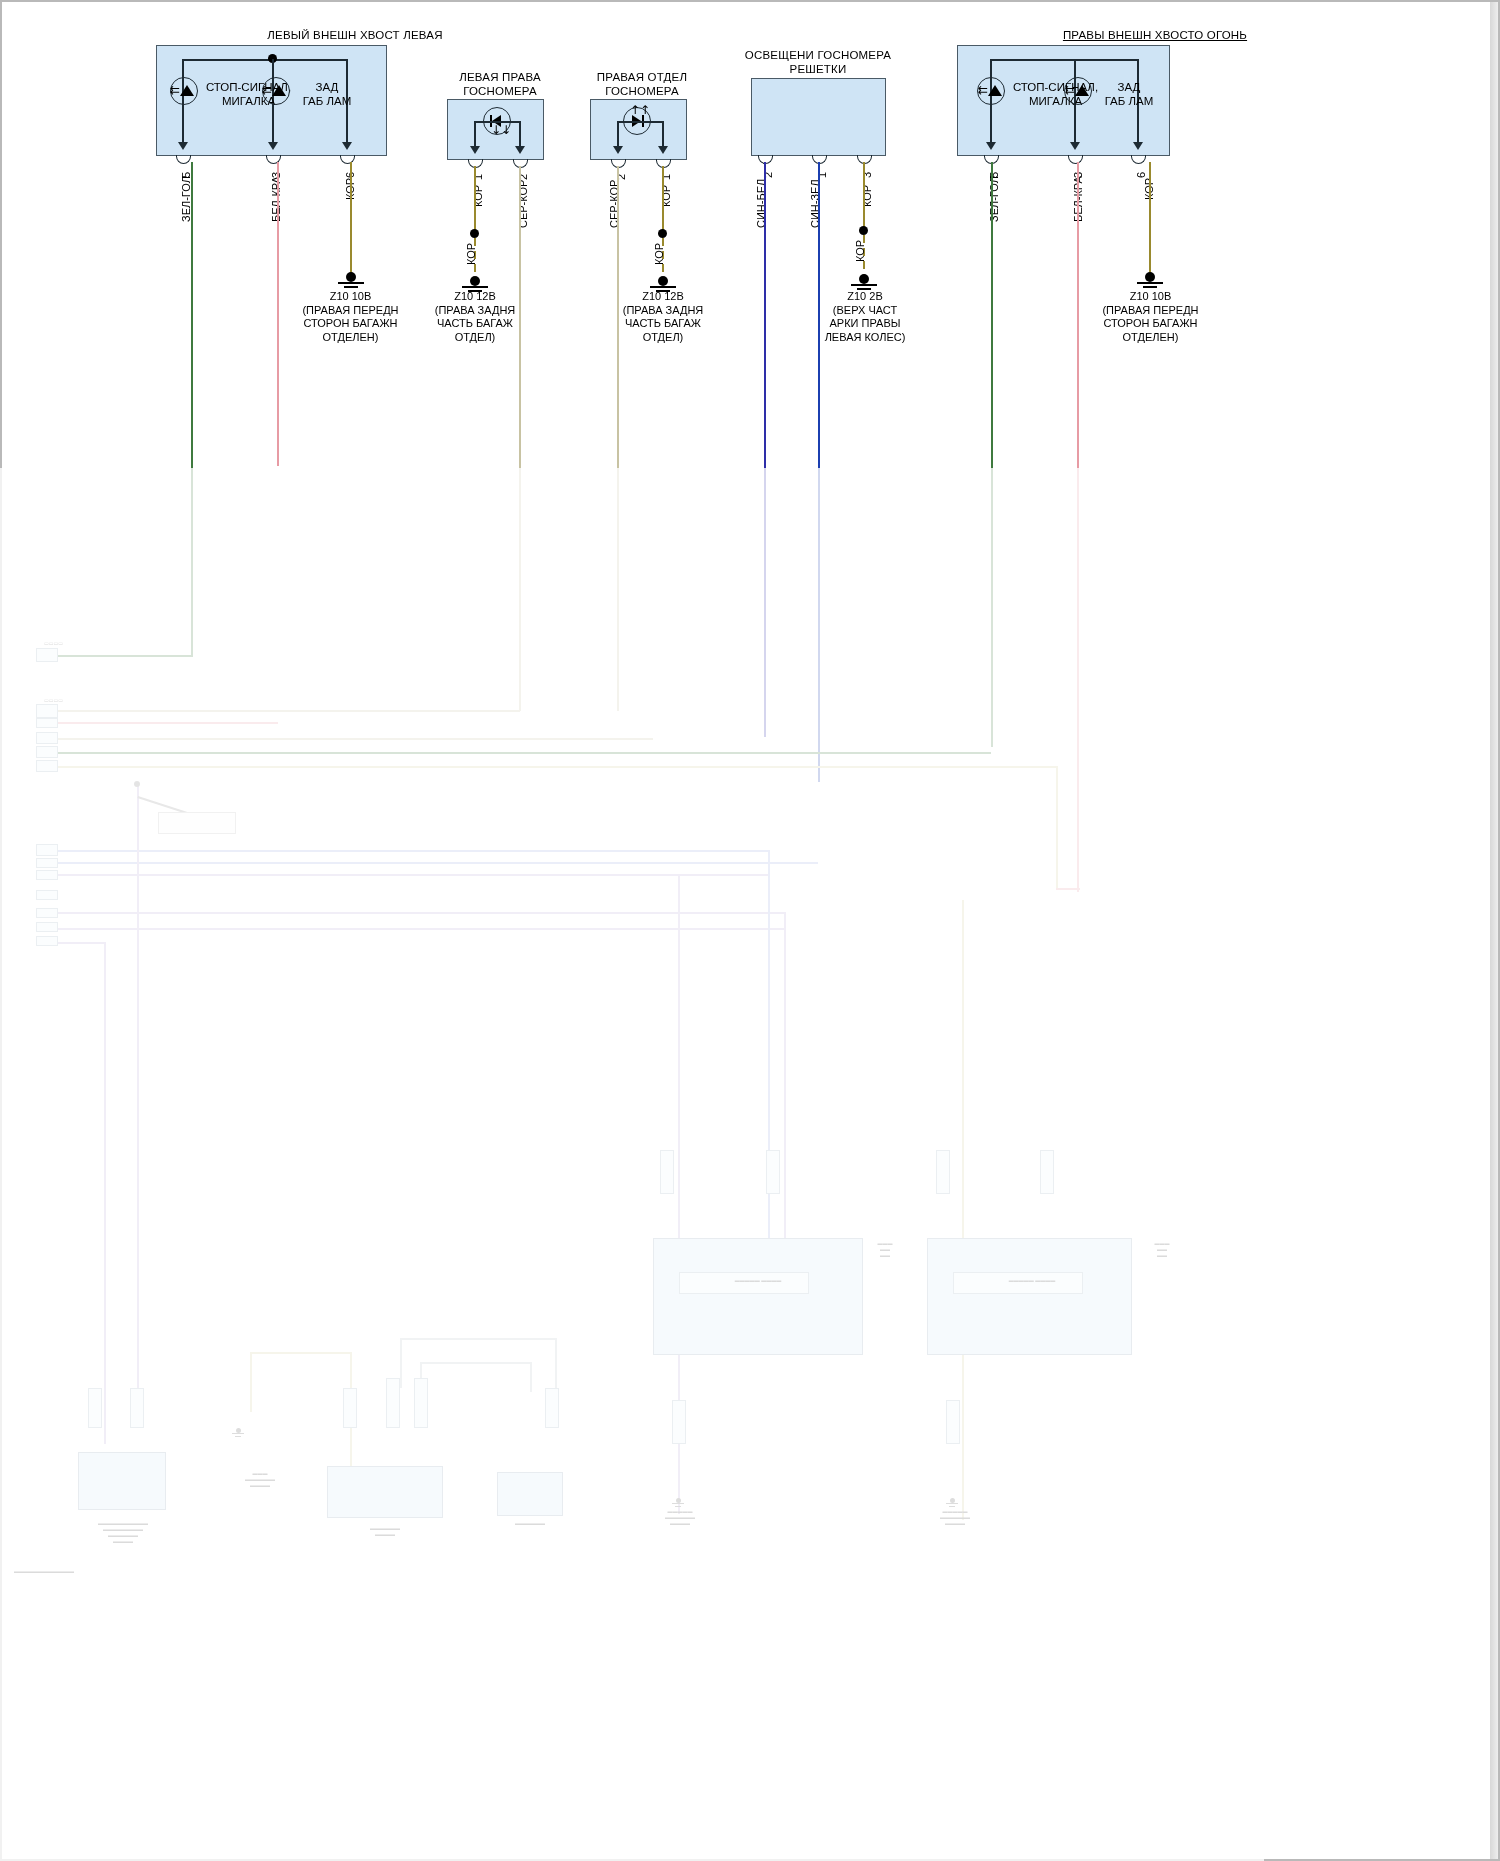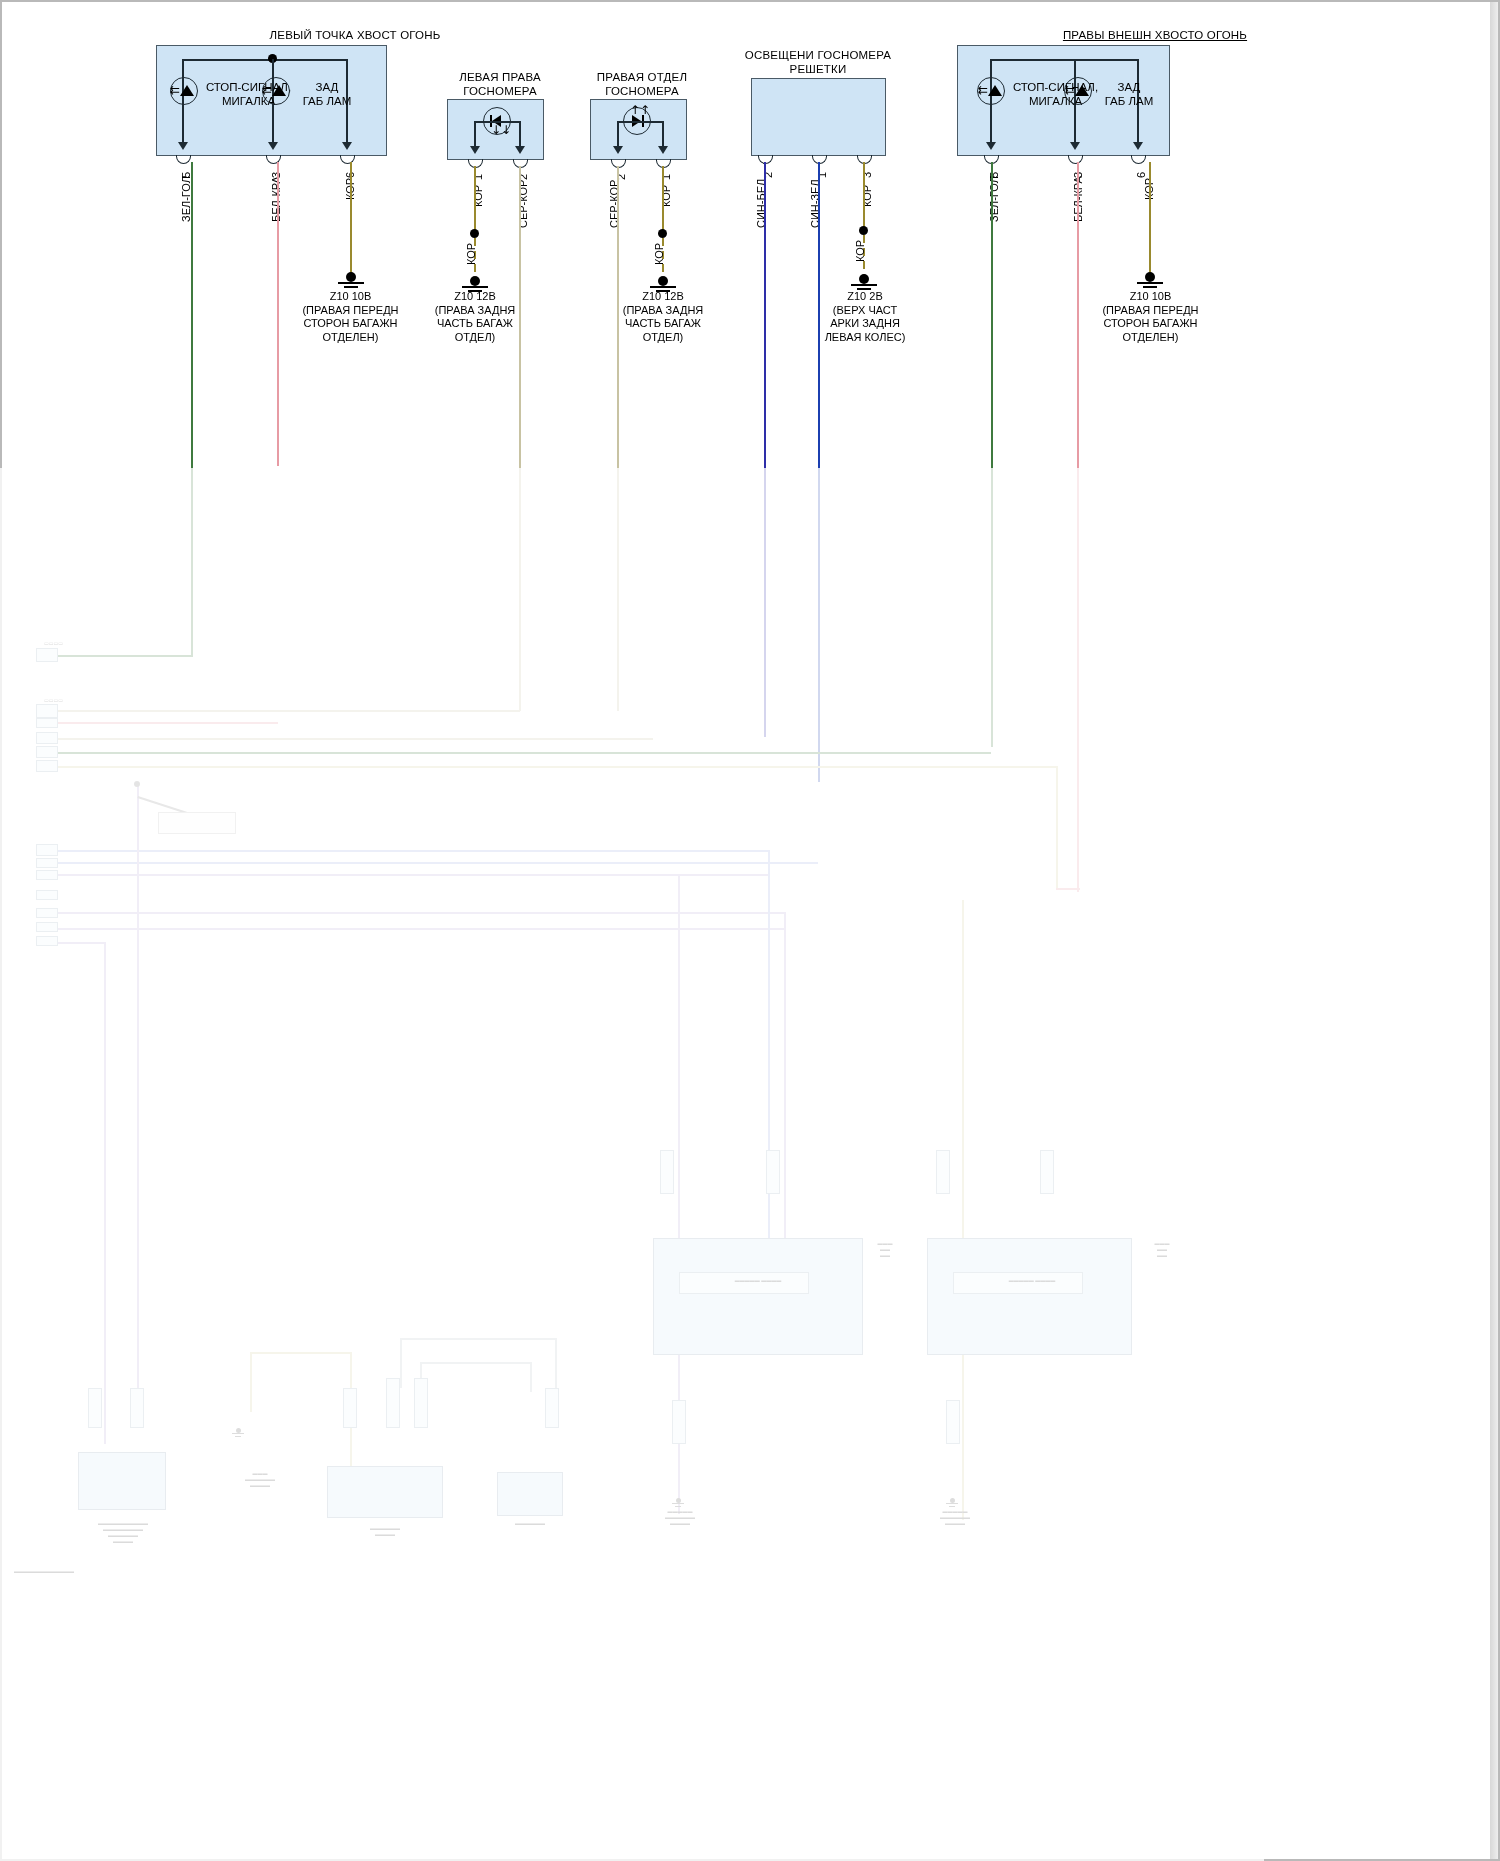--- a/index.html
+++ b/index.html
@@ -75,21 +75,21 @@
   .fgnd{position:absolute;width:12px;height:8px;}
   .fgnd .b{position:absolute;left:4px;top:0;width:5px;height:5px;border-radius:50%;background:#555;}
   .fgnd .l1{position:absolute;left:0;top:5px;width:12px;height:1.4px;background:#555;}
   .fgnd .l2{position:absolute;left:3px;top:7.5px;width:6px;height:1.2px;background:#555;}
 </style>
 </head>
 <body>
 
 <div id="page">
 
-  <div class="cap" style="left:155px;top:28px;width:400px;">ЛЕВЫЙ ТОЧКА ХВОСТ ОГОНЬ</div>
+  <div class="cap" style="left:155px;top:28px;width:400px;">ЛЕВЫЙ ВНЕШН ХВОСТ ЛЕВАЯ</div>
   <div class="blk" style="left:156px;top:45px;width:231px;height:111px;"></div>
 
   <div class="sline h" style="left:182px;top:59px;width:165px;"></div>
   <div class="dot" style="left:268px;top:54px;"></div>
   <div class="sline v" style="left:182px;top:59px;height:85px;"></div>
   <div class="sline v" style="left:272px;top:59px;height:85px;"></div>
   <div class="sline v" style="left:346px;top:59px;height:85px;"></div>
   <div class="arrow" style="left:178px;top:142px;"></div>
   <div class="arrow" style="left:268px;top:142px;"></div>
   <div class="arrow" style="left:342px;top:142px;"></div>
@@ -238,21 +238,21 @@
   <div class="vtxt" style="left:854px;top:262px;">КОР</div>
 
   <div class="gnd" style="left:851px;top:274px;">
     <div class="ball"></div>
       <div class="g1"></div>
       <div class="g2"></div>
   </div>
   <div class="gndlabel" style="left:790px;top:290px;width:150px;">
     <div>Z10 2B</div>
     <div>(ВЕРХ ЧАСТ</div>
-    <div>АРКИ ЗАДНЯ</div>
+    <div>АРКИ ПРАВЫ</div>
     <div>ЛЕВАЯ КОЛЕС)</div>
   </div>
 
   <div class="cap" style="left:955px;top:28px;width:400px;text-decoration:underline;">ПРАВЫ ВНЕШН ХВОСТО ОГОНЬ</div>
   <div class="blk" style="left:957px;top:45px;width:213px;height:111px;"></div>
 
   <div class="sline h" style="left:990px;top:59px;width:148px;"></div>
   <div class="sline v" style="left:990px;top:59px;height:85px;"></div>
   <div class="sline v" style="left:1074px;top:59px;height:85px;"></div>
   <div class="sline v" style="left:1137px;top:59px;height:85px;"></div>

